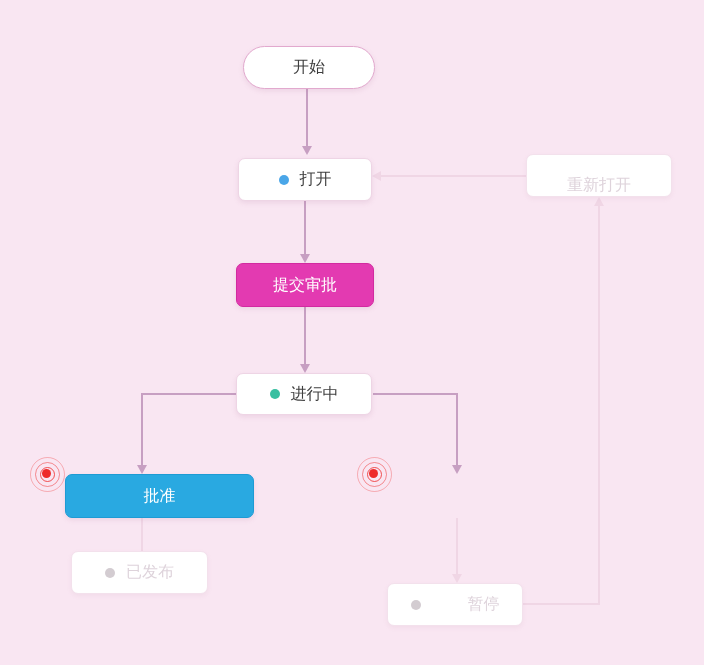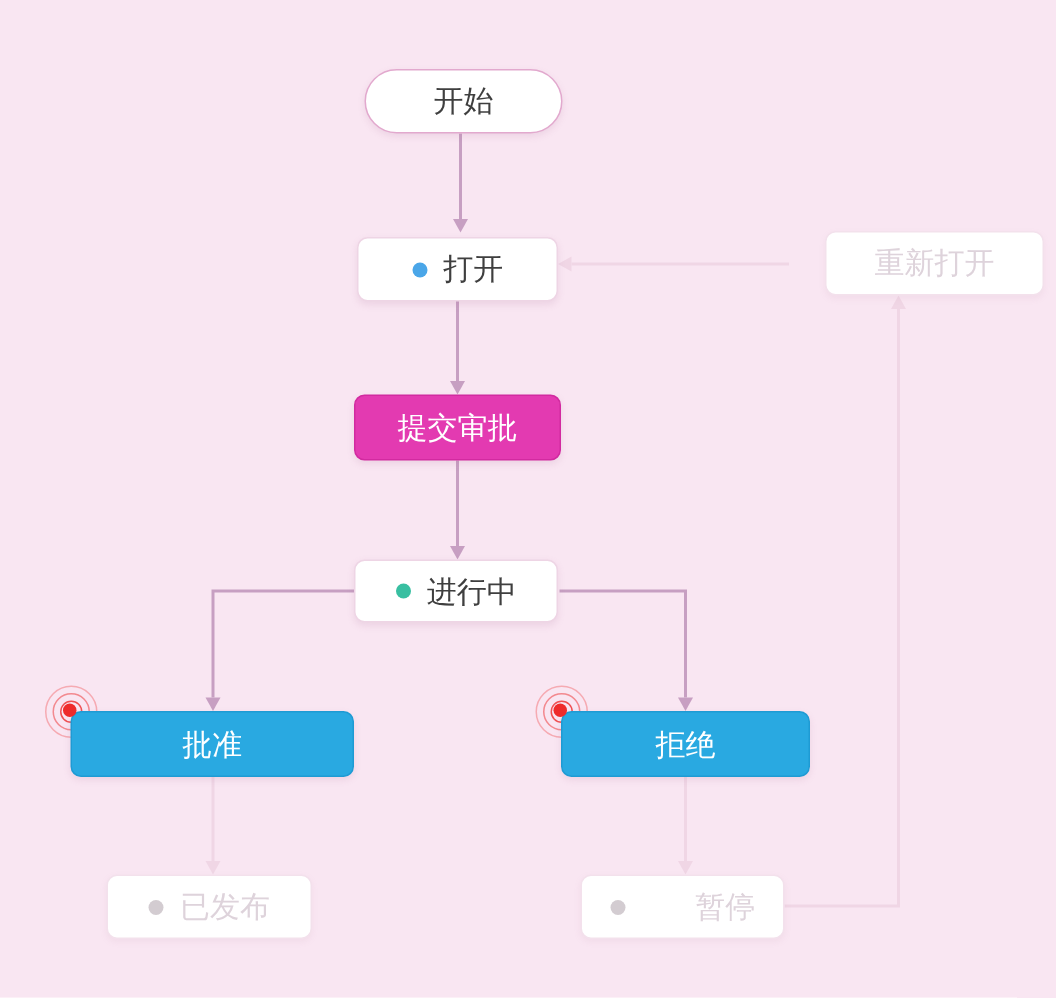--- a/index.html
+++ b/index.html
@@ -11,21 +11,21 @@
   .wires{position:absolute;left:0;top:0;z-index:1;}
   .edge-main{stroke:var(--arrow,#c79fc2);stroke-width:2;fill:none;}
   .head-main{fill:var(--arrow,#c79fc2);stroke:none;}
   .edge-faded{stroke:var(--arrow-faded,#f0d6e5);stroke-width:2;fill:none;}
   .head-faded{fill:var(--arrow-faded,#f0d6e5);stroke:none;}
 
   .node{
     position:absolute;z-index:3;box-sizing:border-box;
     background:#fff;border:1px solid var(--node-border,#eed5e5);
     border-radius:7px;display:flex;align-items:center;justify-content:center;
-    font-size:20px;color:var(--node-text,#3f3f3f);
+    font-size:16px;color:var(--node-text,#3f3f3f);
     box-shadow:0 2px 5px rgba(176,110,156,0.16);
   }
   .pill{border-radius:22px;border:1.5px solid var(--start-border,#e2a9ce);}
   .btn{color:var(--button-text,#ffffff);font-weight:500;cursor:pointer;}
   .btn-magenta{background:var(--magenta,#e33ab1);border:1px solid var(--magenta-border,#d22aa0);text-align:right;}
   .btn-blue{background:var(--blue,#29a9e1);border:1px solid var(--blue-border,#1e9bd4);}
   .disabled{
     border-color:var(--disabled-border,#f3e1ec);
     color:var(--disabled-text,#ded3db);
     box-shadow:0 2px 4px rgba(190,140,170,0.10);
@@ -105,38 +105,35 @@
 
   <div class="node btn btn-magenta" style="left:236px;top:263px;width:138px;height:44px;">
     <span>提交审批</span>
   </div>
 
   <div class="node" style="left:236px;top:373px;width:136px;height:42px;">
     <span class="dot dot-progress"></span>
     <span>进行中</span>
   </div>
 
-  <div class="node btn btn-blue" style="left:47px;top:474px;width:189px;height:44px;">
+  <div class="node btn btn-blue" style="left:65px;top:474px;width:189px;height:44px;">
     <span>批准</span>
   </div>
 
-  <div class="node btn btn-blue" style="left:374px;top:474px;width:166px;height:44px;">
-    <span>拒绝</span>
-  </div>
 
-  <div class="node disabled" style="left:71px;top:583px;width:137px;height:43px;">
+  <div class="node disabled" style="left:71px;top:551px;width:137px;height:43px;">
     <span class="dot dot-disabled"></span>
     <span>已发布</span>
   </div>
 
   <div class="node disabled" style="left:387px;top:583px;width:136px;height:43px;gap:36px;">
     <span class="dot dot-disabled"></span>
     <span>暂停</span>
   </div>
 
-  <div class="node disabled" style="left:550px;top:154px;width:146px;height:43px;">
+  <div class="node disabled" style="left:526px;top:154px;width:146px;height:43px;align-items:flex-end;">
     <span>重新打开</span>
   </div>
 
   <div class="pulse-dot" style="left:42px;top:469px;"></div>
   <div class="pulse-dot" style="left:369px;top:469px;"></div>
 
 </div>
 
 </body></html>

